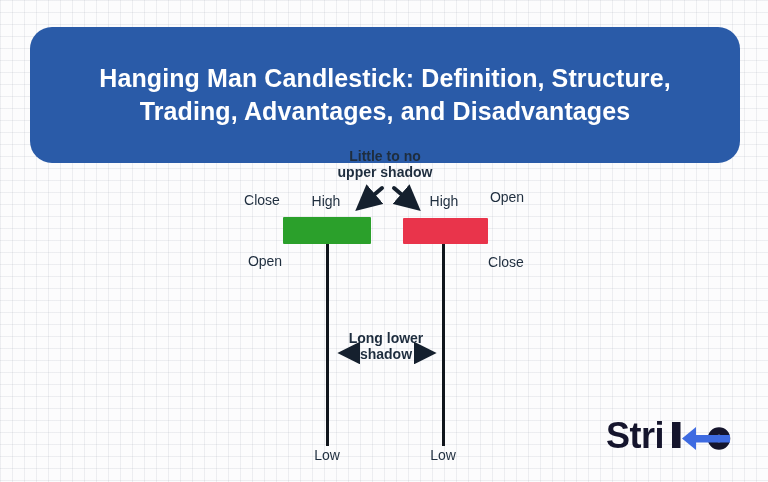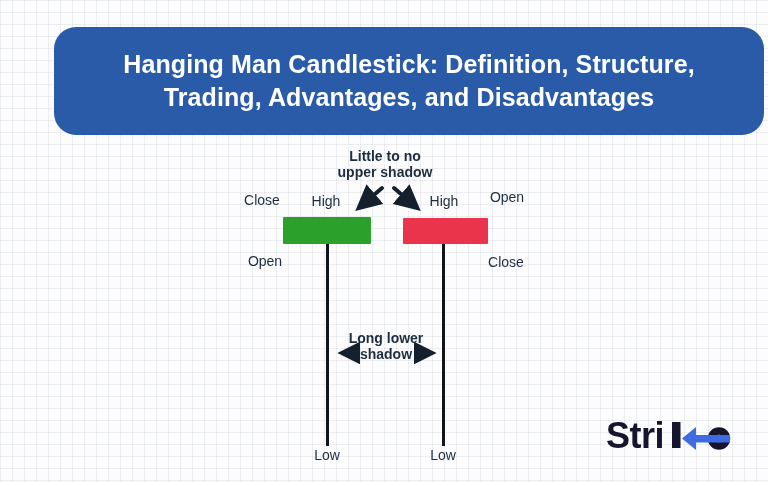--- a/index.html
+++ b/index.html
@@ -15,27 +15,26 @@
     background-image:
       linear-gradient(to right, rgba(160,165,180,0.16) 1px, transparent 1px),
       linear-gradient(to bottom, rgba(160,165,180,0.16) 1px, transparent 1px);
     background-size: 12px 12px;
   }
 
   
   .banner {
     position: absolute;
     left: 30px; top: 27px;
-    width: 710px; height: 108px;
+    width: 710px; height: 136px;
     background: #2A5BA8;
     border-radius: 22px;
     display: flex;
     align-items: center;
     justify-content: center;
-    margin-left: 24px;
   }
   .banner-title {
     width: 648px;
     color: #ffffff;
     font-size: 25px;
     line-height: 33px;
     font-weight: bold;
     text-align: center;
     letter-spacing: 0.1px;
   }

